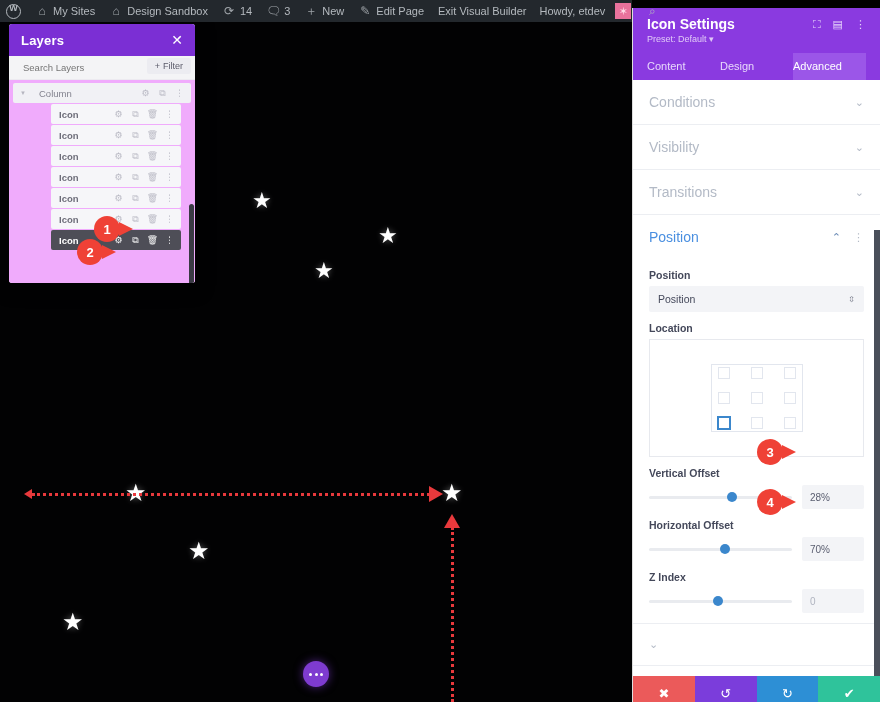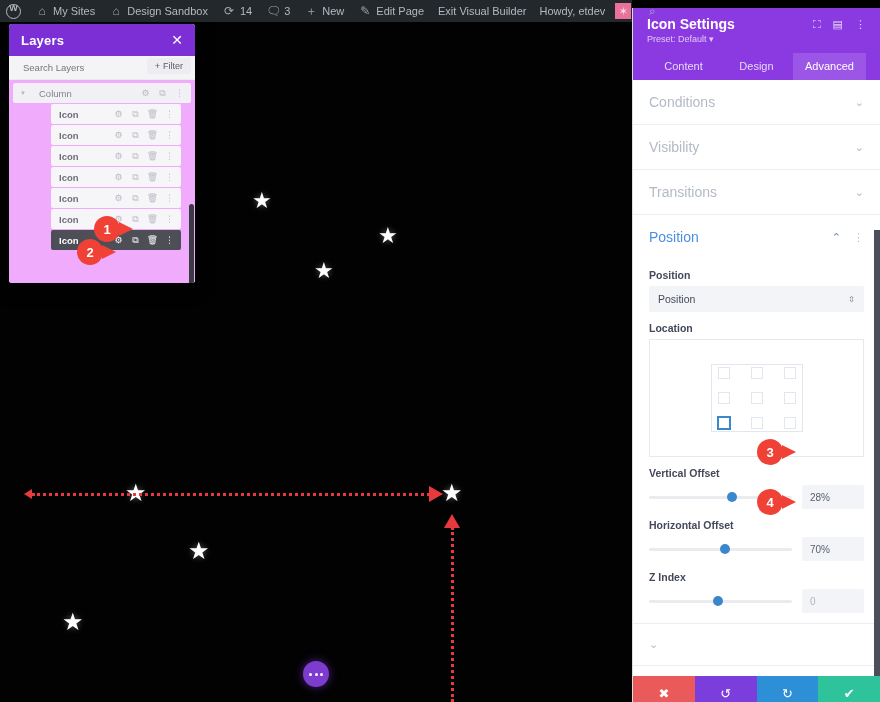--- a/index.html
+++ b/index.html
@@ -171,21 +171,21 @@
     border-left: 1px solid #ddd;
   }
   .st-head { background: #8a3ae0; padding: 8px 14px 0 14px; }
   .st-head-top { display: flex; align-items: flex-start; }
   .st-title { color: #fff; font-size: 14px; font-weight: bold; line-height: 1.15; }
   .st-preset { color: #e0c8f7; font-size: 9px; margin-top: 2px; }
   .st-head-icons { margin-left: auto; display: flex; gap: 12px; padding-top: 3px; }
   .st-head-icons span { color: #e6d4fa; font-size: 11px; cursor: pointer; line-height: 1; }
   .st-tabs { display: flex; margin-top: 9px; }
   .st-tab {
-    padding: 7px 0 8px 0; width: 33.33%; text-align: center;
+    padding: 7px 0 8px 0; width: 33.33%; 
     color: #e8d8fb; font-size: 11px; cursor: pointer;
   }
   .st-tab.active { background: #9b56e8; color: #fff; }
   .st-body { flex: 1; overflow: hidden; position: relative; background: #fff; }
   .acc-row {
     padding: 14px 16px; border-bottom: 1px solid #eceef2;
     display: flex; align-items: center; cursor: pointer;
   }
   .acc-label { font-size: 14px; color: #b3bac6; flex: 1; }
   .acc-row.open .acc-label { color: #4a8fe0; }

